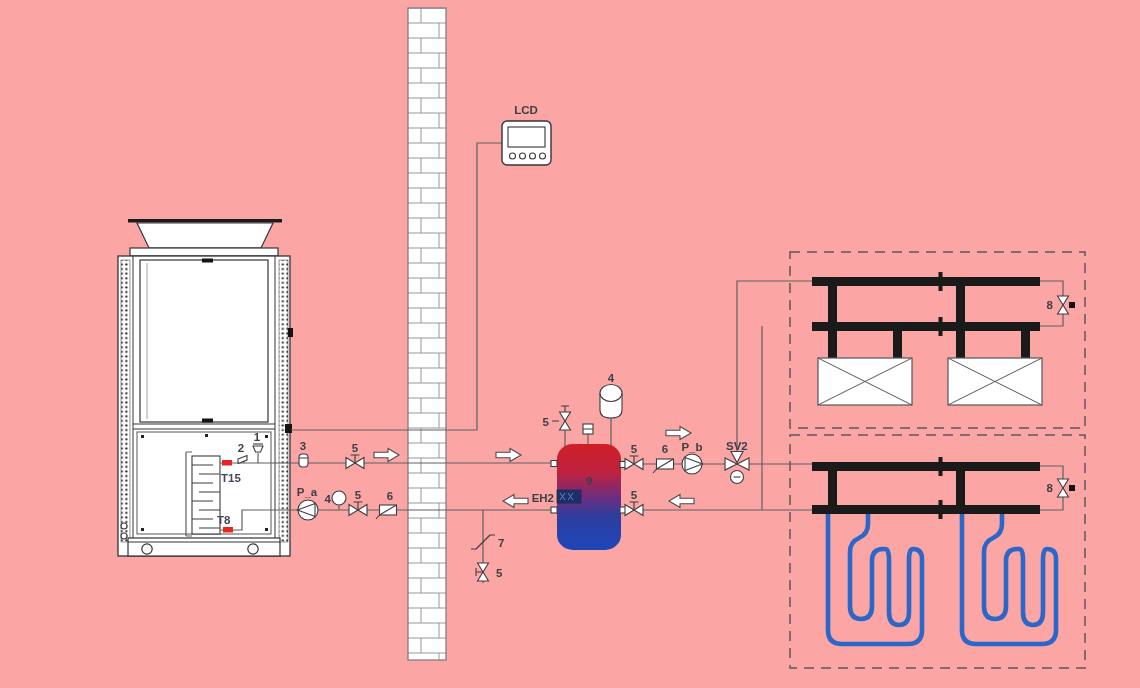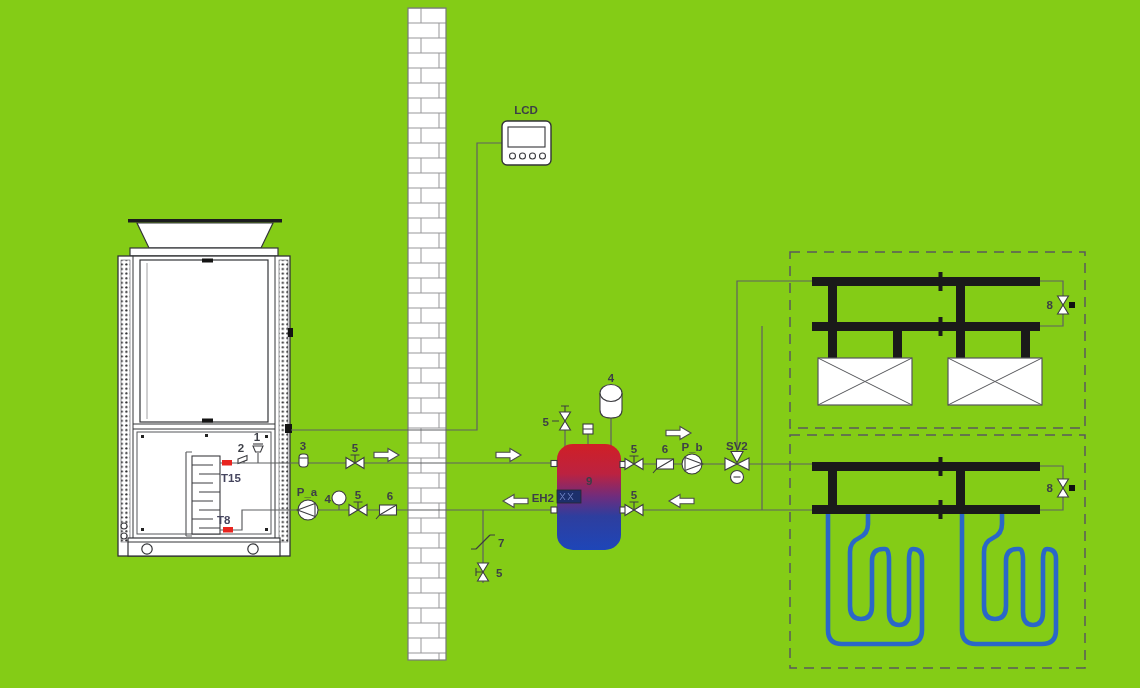--- a/index.html
+++ b/index.html
@@ -1,16 +1,16 @@
 <!DOCTYPE html>
 <html><head>
 <meta charset="utf-8">
 <style>
   html,body{margin:0;padding:0;background:#ffffff;}
-  .stage{position:relative;width:1140px;height:688px;background:#84cc16;overflow:hidden;
+  .stage{position:relative;width:1140px;height:688px;background:#fca5a5;overflow:hidden;
          font-family:"Liberation Sans",sans-serif;}
   svg{position:absolute;left:0;top:0;}
   text{font-family:"Liberation Sans","DejaVu Sans",sans-serif;font-weight:bold;
        fill:#3d3f47;font-size:11.5px;}
   .lbl-sensor{fill:#45455e;}
   .thin{stroke:#5f6063;stroke-width:1.2;fill:none;}
   .sym{stroke:#3c3c40;stroke-width:1.1;fill:#ffffff;}
   .cab{stroke:#333437;stroke-width:1.3;fill:#ffffff;}
 </style>
 </head>

